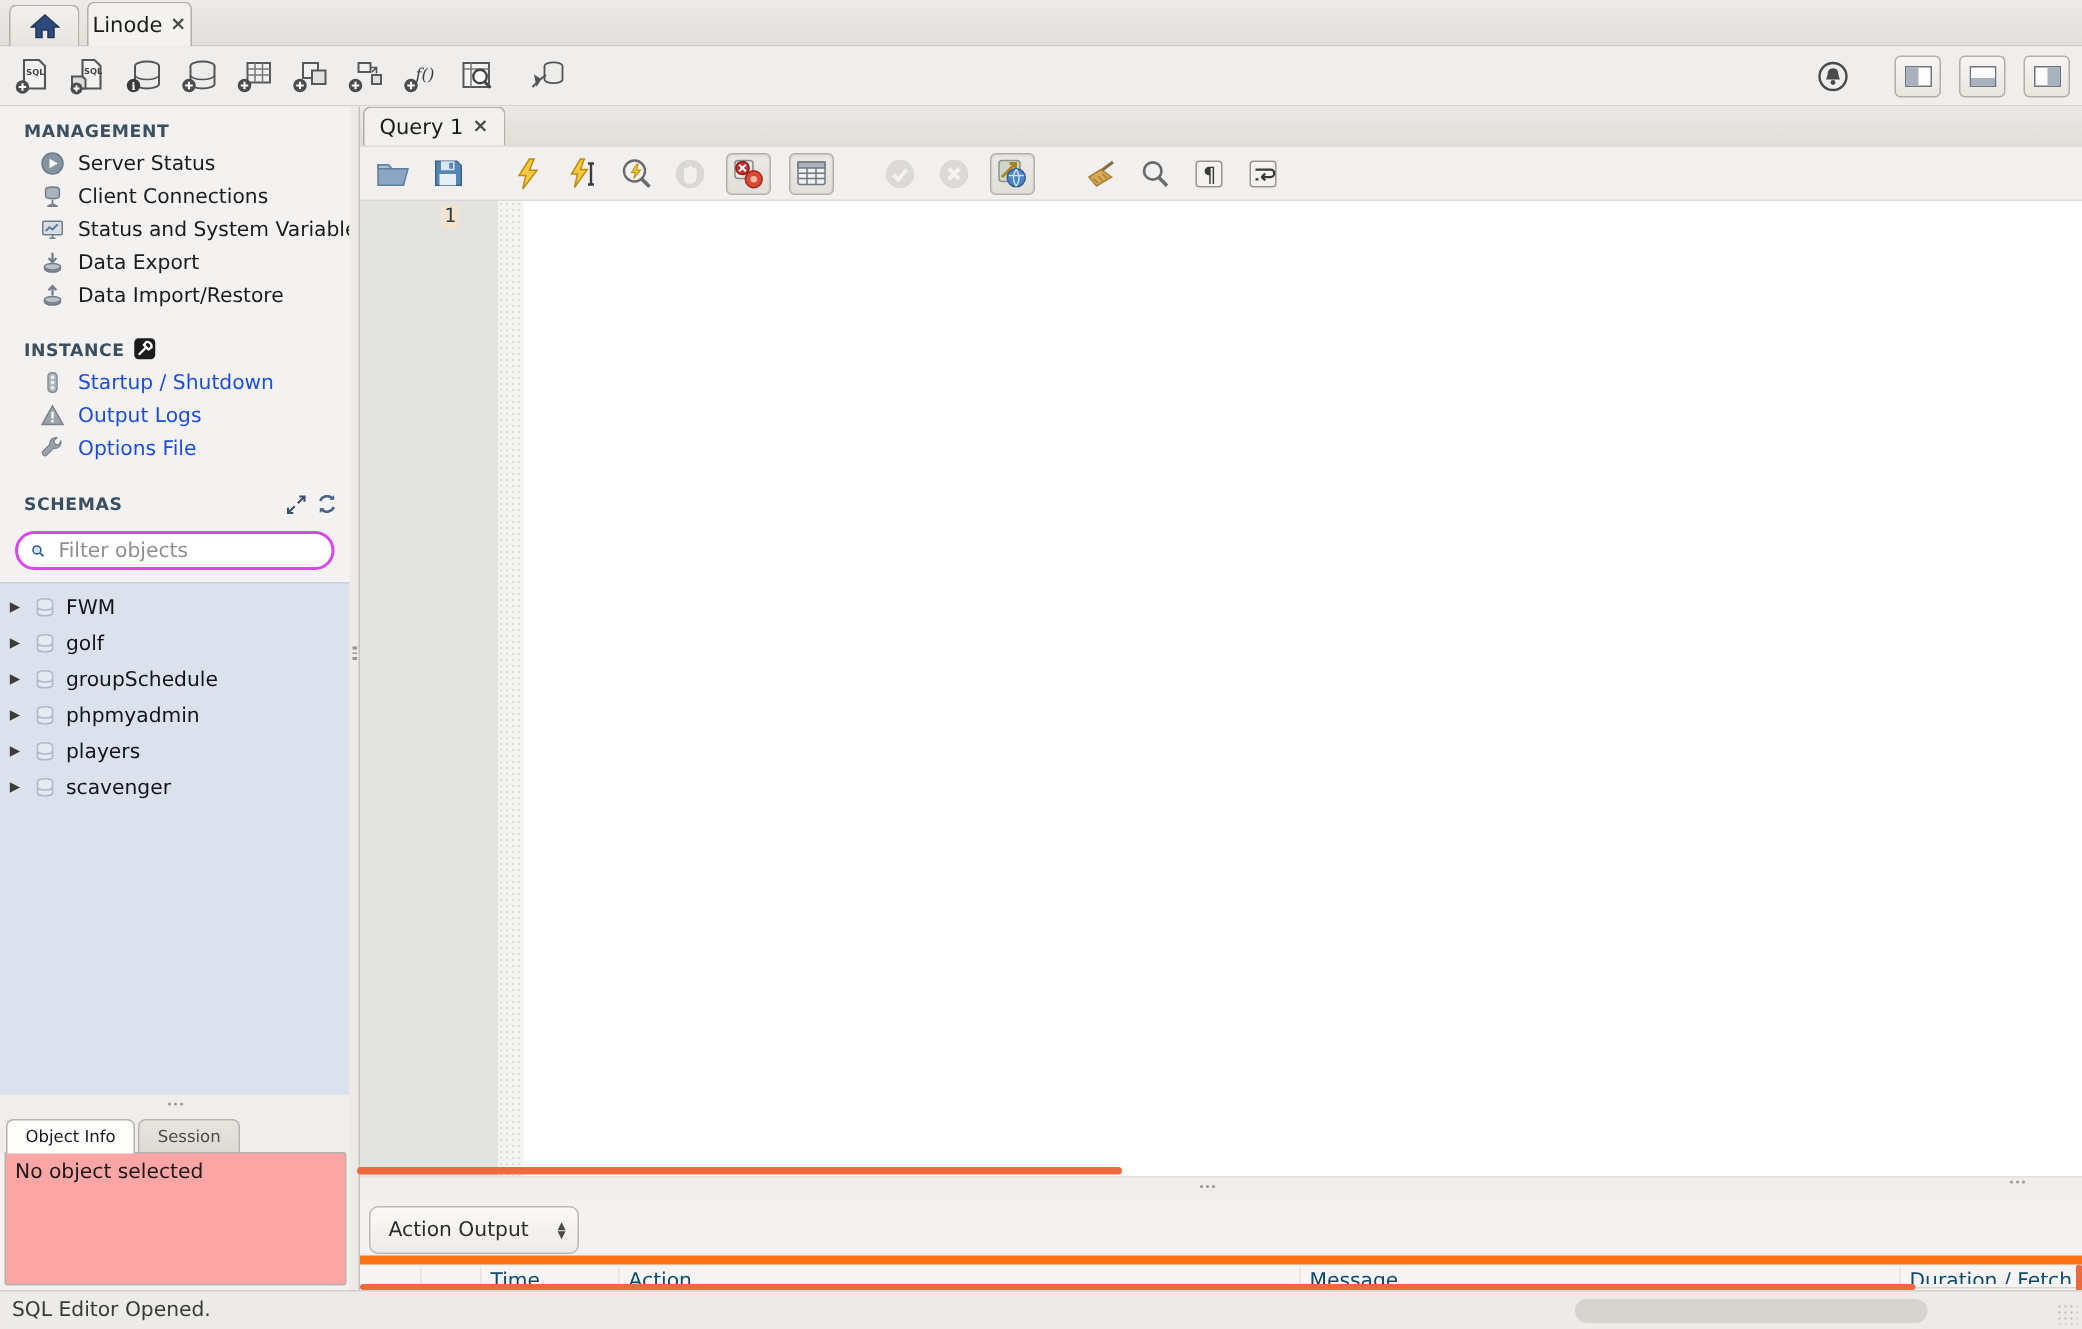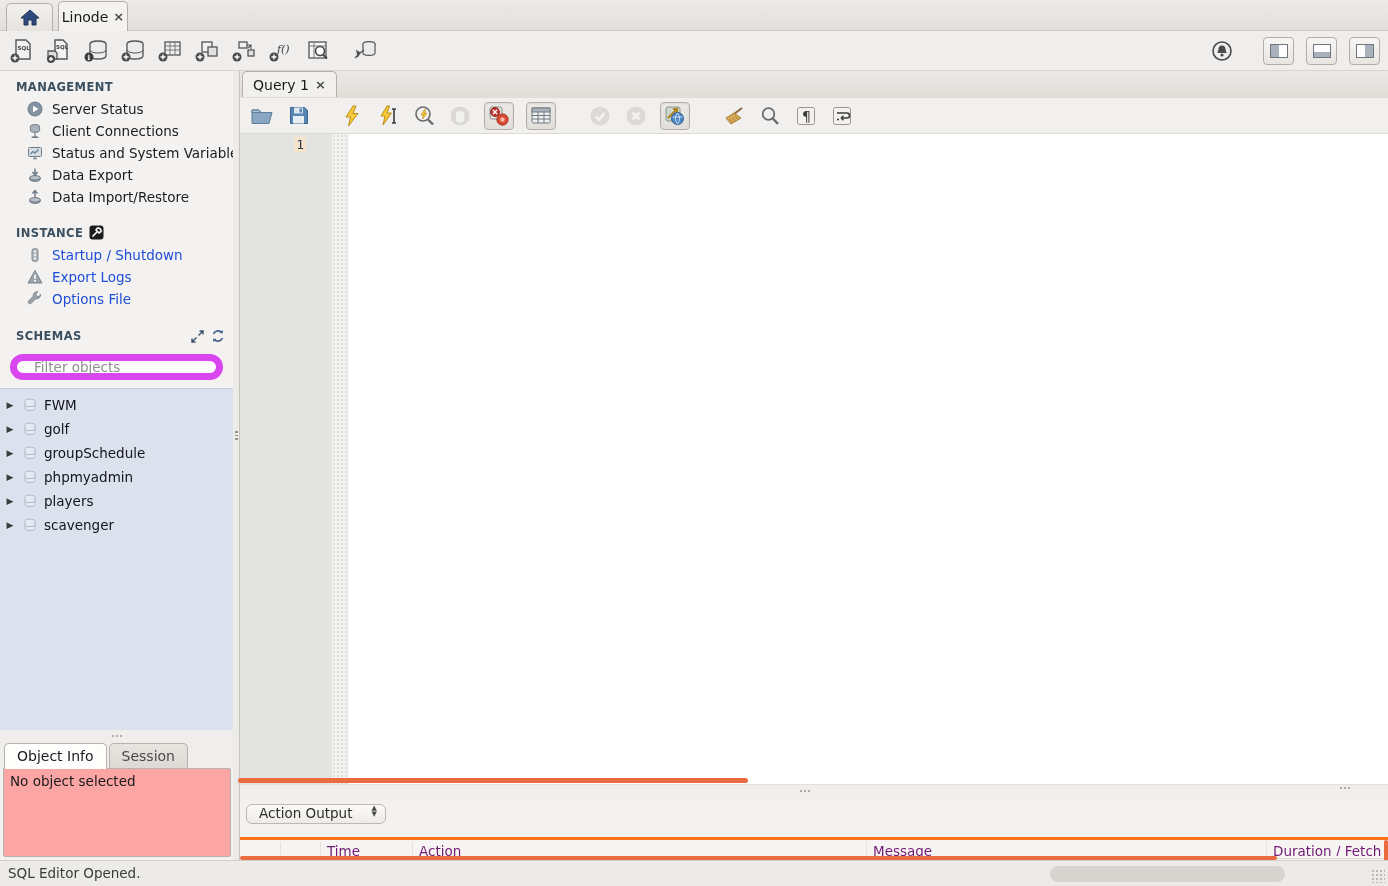--- a/index.html
+++ b/index.html
@@ -38,33 +38,33 @@
   .sidebar { position:absolute; top:71px; left:0; width:233px; bottom:26px;
     background:#f4f2f0; display:flex; flex-direction:column; overflow:hidden; }
   .side-header { font-size:11.5px; font-weight:bold; color:#3a4f60; letter-spacing:.4px;
     padding:9px 8px 4px 16px; display:flex; align-items:flex-end; gap:6px; }
   .side-header .hdr-icons { margin-left:auto; display:flex; gap:7px; align-items:center; }
   .side-item { display:flex; align-items:center; gap:9px; padding:3px 2px 3px 27px;
     white-space:nowrap; overflow:hidden; font-size:13.5px; color:#1c1c1c; }
   .side-item.disabled { color:#1d4ed8; }
   .side-item .si { flex:0 0 16px; }
   .filter-box { margin:7px 10px 8px 10px; height:26px; background:#fff;
-    border:7px solid #d946ef; border-radius:13px; display:flex; align-items:center;
+    border:2px solid #d946ef; border-radius:13px; display:flex; align-items:center;
     padding:0 9px; gap:7px;justify-content:flex-end; }
   .filter-box input { border:none; outline:none; flex:1; font:13.5px "DejaVu Sans",sans-serif;
     color:#333; background:transparent; }
   .filter-box input::placeholder { color:#8f8f8f; }
   .schema-tree { flex:1; background:#dbe2ee; border-top:1px solid #c7cdd9; padding-top:4px; overflow:hidden; }
   .schema-row { display:flex; align-items:center; gap:7px; padding:4px 4px 4px 4px; font-size:13.5px; color:#14141a; }
   .schema-caret { width:12px; text-align:center; font-size:9px; color:#3c3c3c; }
   .side-hsplit { height:11px; display:flex; align-items:center; justify-content:center; background:#f0eeec; }
   .grip-dots { display:inline-flex; gap:2px; }
   .grip-dots i { width:2px; height:2px; background:#9a968f; border-radius:50%; display:block; }
   .info-tabs { display:flex; align-items:flex-end; padding-left:4px; gap:2px; height:28px; background:#f0eeec; }
-  .info-tab { padding:4px 12px 5px 12px; font-size:14px; border:1px solid #b6b2ac; border-bottom:none;
+  .info-tab { padding:4px 12px 5px 12px; font-size:11px; border:1px solid #b6b2ac; border-bottom:none;
     border-radius:5px 5px 0 0; }
   .info-tab.active { background:#fdfdfc; color:#1a1a1a; position:relative; z-index:2; }
   .info-tab.inactive { background:linear-gradient(#e8e5e1,#dcd8d3); color:#4a4a4a;text-align:right; }
   .info-content { margin:0 2px 3px 3px; height:89px; background:#fca5a5; border:1px solid #b6b2ac;
     border-radius:0 2px 2px 2px; padding:4px 6px; font-size:13.5px; color:#1a1a1a; margin-top:-1px; }
 
   
   .vsplit { position:absolute; top:71px; left:233px; width:7px; bottom:26px;
     background:#edebe8; border-right:1px solid #c6c2bc; display:flex; align-items:center; justify-content:center; }
   .vsplit .grip-v { display:flex; flex-direction:column; gap:2px; margin-top:-60px; }
@@ -93,27 +93,27 @@
   .code-surface { flex:1; background:#fff; }
   .editor-hscroll { position:absolute; left:-2px; bottom:1px; width:510px; height:5px;
     background:#ec6a3f; border-radius:3px; }
   .main-hsplit { height:16px; position:relative; background:#f0eeec; border-top:1px solid #e4e1dc; }
   .main-hsplit .g1 { position:absolute; left:560px; top:5px; }
   .main-hsplit .g2 { position:absolute; right:38px; top:2px; }
 
   
   .output { height:60px; display:flex; flex-direction:column; background:#f4f2f0; }
   .output-top { height:37px; position:relative; }
-  .combo { position:absolute; left:6px; top:4px; height:20px; width:140px;
+  .combo { position:absolute; left:6px; top:4px; height:32px; width:140px;
     border:1px solid #bdb9b3; border-radius:6px; background:linear-gradient(#fbfaf8,#eeebe7);
-    display:flex; padding:0 8px 0 12px; font-size:13.5px; color:#2c2c2c; }
+    display:flex; align-items:center; padding:0 8px 0 12px; font-size:13.5px; color:#2c2c2c; }
   .combo .spin { margin-left:auto; display:flex; flex-direction:column; align-items:center; line-height:0; }
   .combo .spin span { font-size:7px; color:#4a4a4a; line-height:6px; }
-  .out-header { height:23px; position:relative; background:#f7f5f3; border-top:3px solid #f97316;
-    font-size:13.5px; color:#701a75; overflow:hidden; }
+  .out-header { height:23px; position:relative; background:#f7f5f3; border-top:6px solid #f97316;
+    font-size:13.5px; color:#0c4a6e; overflow:hidden; }
   .oh-col { position:absolute; top:2px; bottom:4px; padding:1px 6px; white-space:nowrap;
     border-right:1px solid #e6e3de; overflow:hidden; }
   .oh-line { position:absolute; left:0; right:0; bottom:1px; height:1px; background:#d8d4cf; }
   .oh-orange { position:absolute; left:0; bottom:0px; height:4px; width:1037px; background:#ec6a3f; border-radius:2px; }
   .oh-vorange { position:absolute; right:0; top:0; width:4px; height:22px; background:#ec6a3f; border-radius:2px; }
 
   
   .statusbar { position:absolute; left:0; right:0; bottom:0; height:26px; background:#ecebe8;
     border-top:1px solid #d2cec9; font-size:13.5px; color:#3a3a3a; padding:4px 8px; }
   .status-scroll-thumb { position:absolute; right:103px; top:5px; width:235px; height:16px;
@@ -308,21 +308,21 @@
         <circle cx="8" cy="11.5" r="1.3" fill="#e8eaec"></circle>
     </svg>
     <span>Startup / Shutdown</span>
   </div>
   <div class="side-item disabled">
     <svg class="si" width="16" height="16" viewBox="0 0 16 16">
       <path d="M8 1.5 L15 14 H1 Z" fill="#9aa2aa" stroke="#7a828a"></path>
       <rect x="7.2" y="5.5" width="1.6" height="4.5" fill="#fff"></rect>
         <rect x="7.2" y="11" width="1.6" height="1.8" fill="#fff"></rect>
     </svg>
-    <span>Export Logs</span>
+    <span>Output Logs</span>
   </div>
   <div class="side-item disabled">
     <svg class="si" width="16" height="16" viewBox="0 0 16 16">
       <path d="M13.5 3 a4 4 0 0 1 -4.8 4.8 L4 12.5 a1.8 1.8 0 0 1 -2.5-2.5 L6.2 5.3 A4 4 0 0 1 11 0.8 L8.8 3 L10 5.5 L12.5 5.2 Z" fill="#9aa2aa" stroke="#7a828a" stroke-width="0.8"></path>
     </svg>
     <span>Options File</span>
   </div>
 
   <div class="side-header" style="margin-top:10px">
     <span>SCHEMAS</span>

